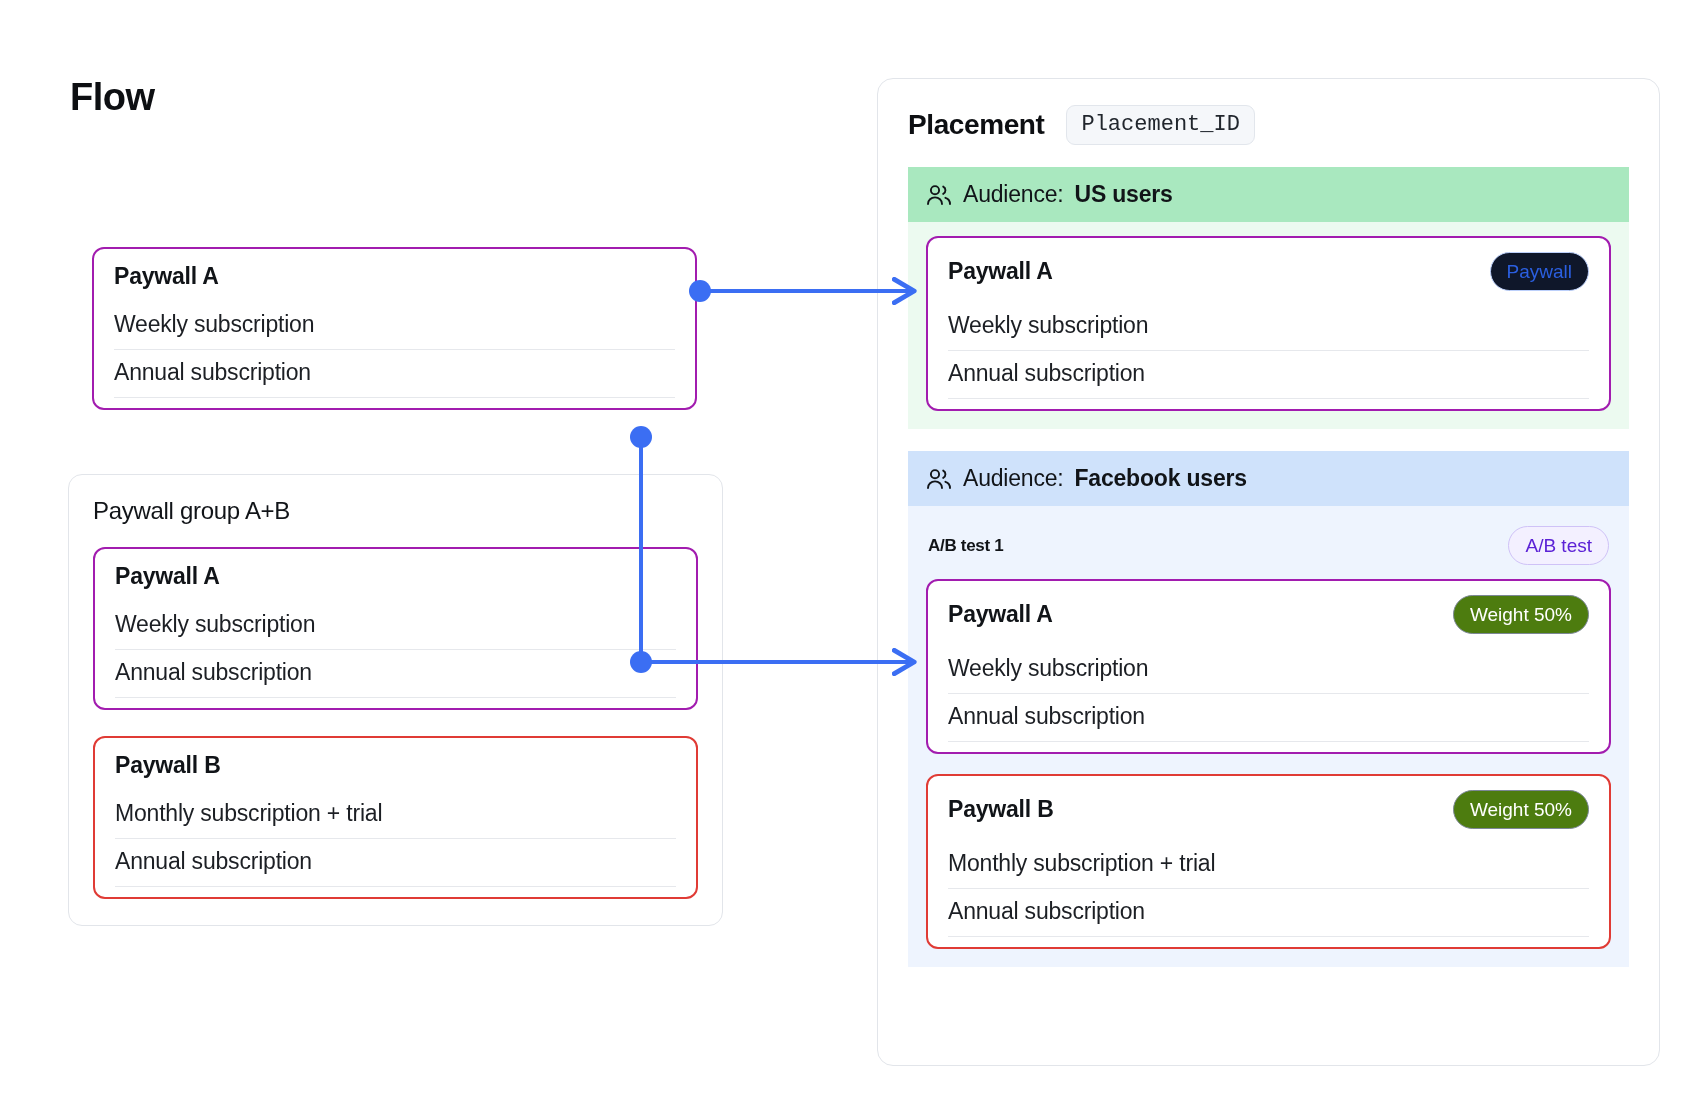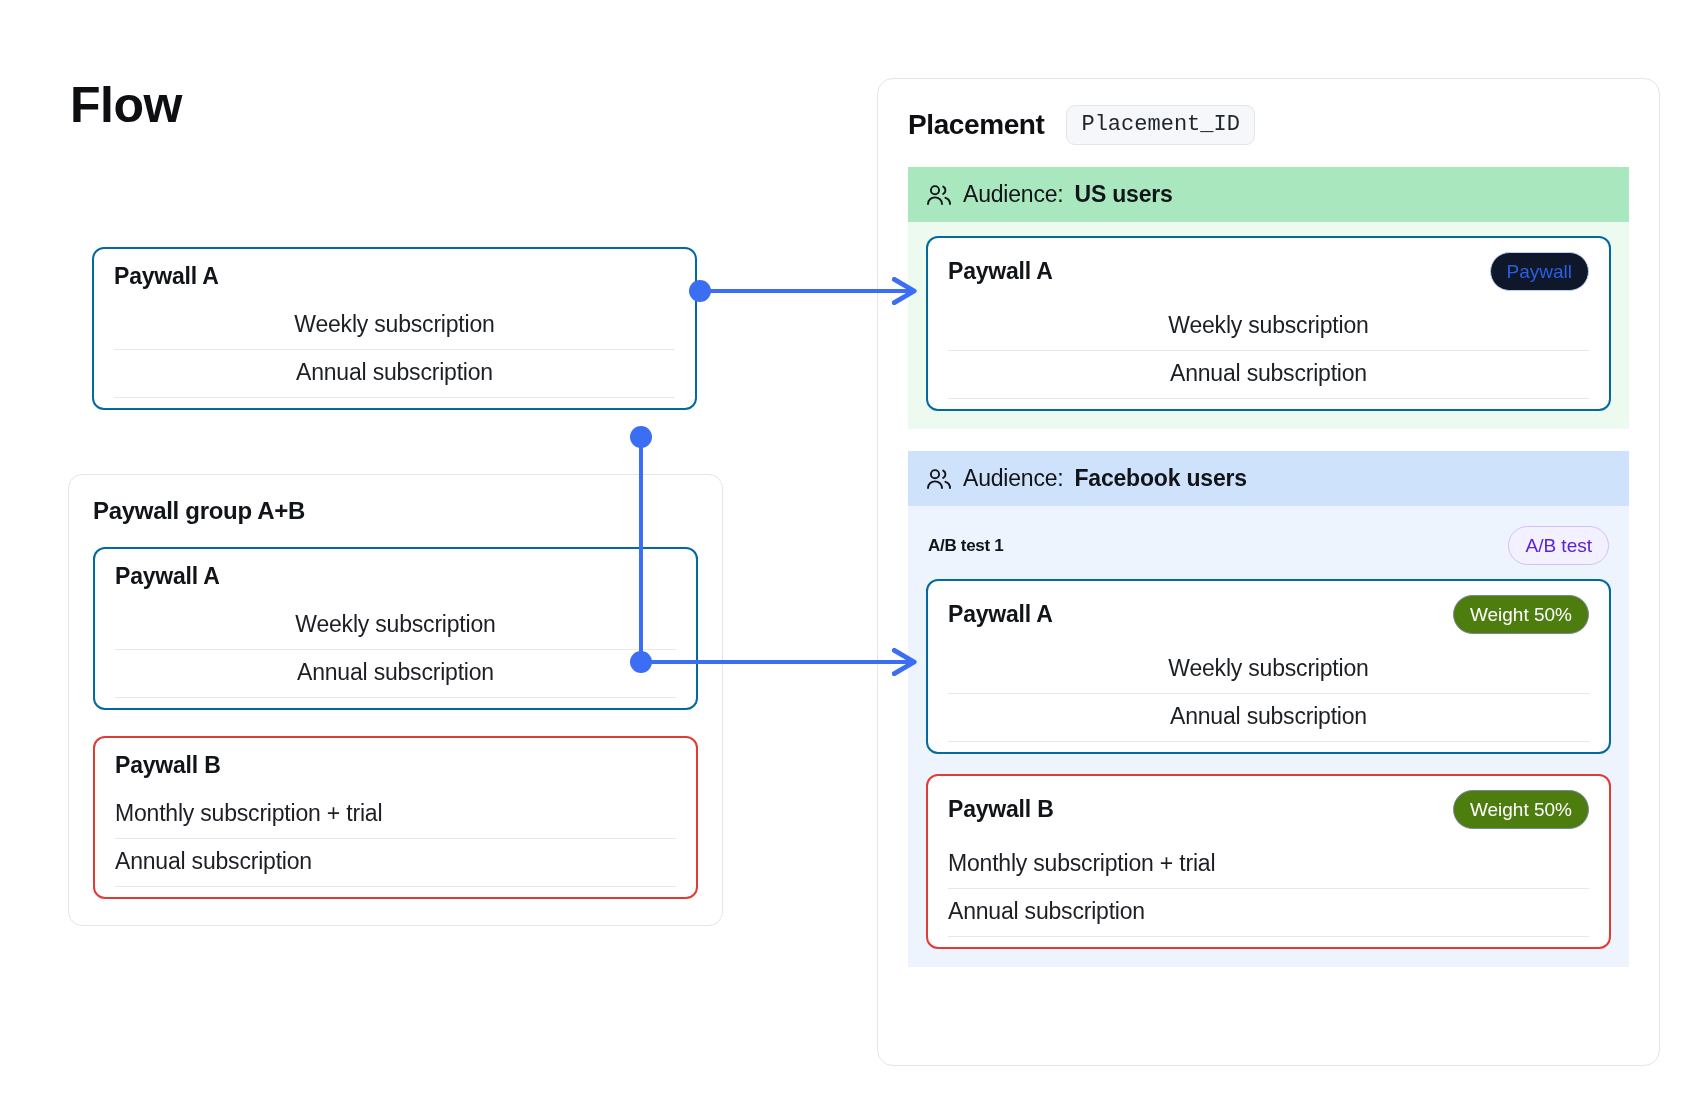--- a/index.html
+++ b/index.html
@@ -10,33 +10,33 @@
     font-family: "Liberation Sans", sans-serif;
     color: #111418;
     overflow: hidden;
   }
   #stage { position: relative; width: 1696px; height: 1100px; }
 
   
   .flow-title {
     position: absolute;
     left: 70px; top: 76px;
-    font-size: 50px;
+    font-size: 38px;
     font-weight: bold;
     letter-spacing: -0.5px;
     color: #0d0f12;
   }
 
   
   .pw-card {
     background: #ffffff;
     border-radius: 12px;
     padding: 14px 20px 10px 20px;
   }
-  .pw-card.blue { border: 2px solid #0369a1; text-align: center; }
+  .pw-card.blue { border: 2px solid #a21caf; }
   .pw-card.red  { border: 2px solid #e03b35; }
 
   .pw-head {
     display: flex;
     align-items: center;
     justify-content: space-between;
     padding-bottom: 12px;
   }
   .pw-title { font-size: 23px; font-weight: bold; color: #111418; letter-spacing: -0.2px; }
 
@@ -93,21 +93,21 @@
     position: absolute;
     left: 68px; top: 474px;
     width: 655px;
     background: #ffffff;
     border: 1.5px solid #e2e5ea;
     border-radius: 14px;
     padding: 22px 24px 26px 24px;
   }
   .group-title {
     font-size: 24px;
-    font-weight: bold;
+    font-weight: normal;
     color: #111418;
     letter-spacing: -0.3px;
     padding-bottom: 22px;
   }
   #group-card-b { margin-top: 26px; }
 
   
   #placement-panel {
     position: absolute;
     left: 877px; top: 78px;

